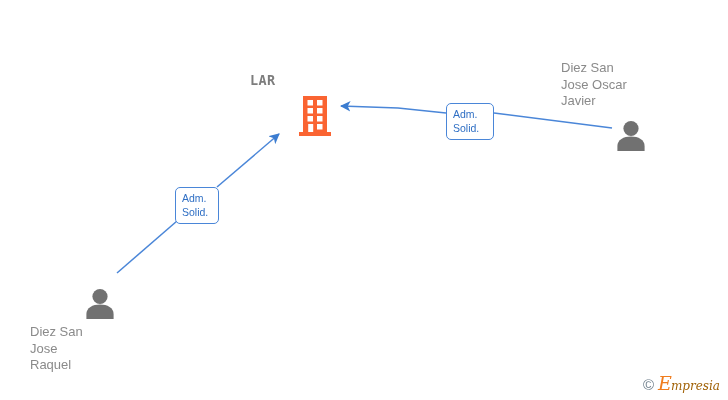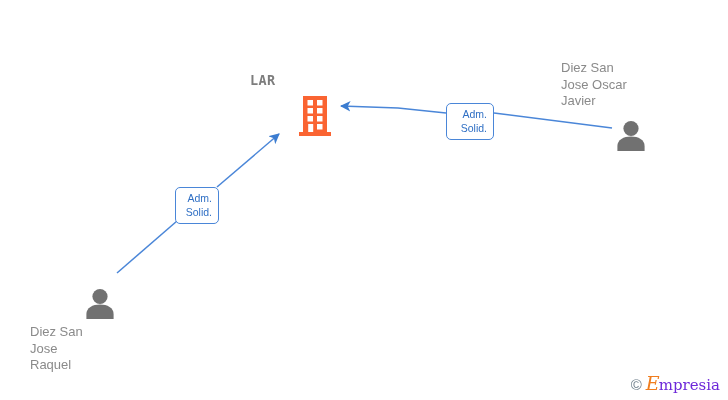--- a/index.html
+++ b/index.html
@@ -76,21 +76,21 @@
   
   .edge-label {
     position: absolute;
     box-sizing: border-box;
     background: #ffffff;
     border: 1.3px solid #4a86d8;
     border-radius: 5px;
     color: #2f6fc4;
     font-size: 10.5px;
     line-height: 14px;
-    text-align: right;
+    text-align: left;
     padding: 3px 6px 4px 6px;
     white-space: pre-line;
   }
   .edge-label.lbl-top   { left: 446px; top: 103px; width: 48px; }
   .edge-label.lbl-bot   { left: 175px; top: 187px; width: 44px; }
 
   
   .watermark {
     position: absolute;
     right: 8px;
@@ -107,22 +107,23 @@
   .wm-e {
     font-family: "DejaVu Serif", serif;
     font-style: italic;
     font-size: 19px;
     color: #f07d1e;
     line-height: 1;
     margin-right: -1px;
   }
   .wm-rest {
     font-family: "DejaVu Serif", serif;
-    font-size: 15px;
-    color: #6d28d9;
+    font-style: italic;
+    font-size: 12px;
+    color: #a16207;
     line-height: 1;
   }
 </style>
 </head>
 <body>
 
 <div id="canvas">
 
   <svg id="edges" viewBox="0 0 728 400" width="728" height="400">
     <defs>

